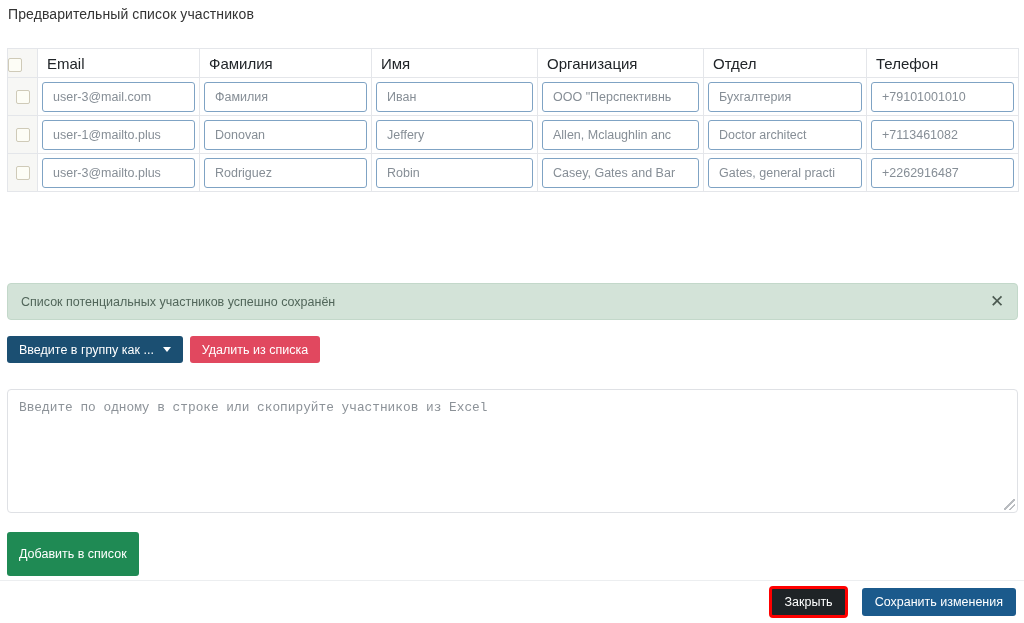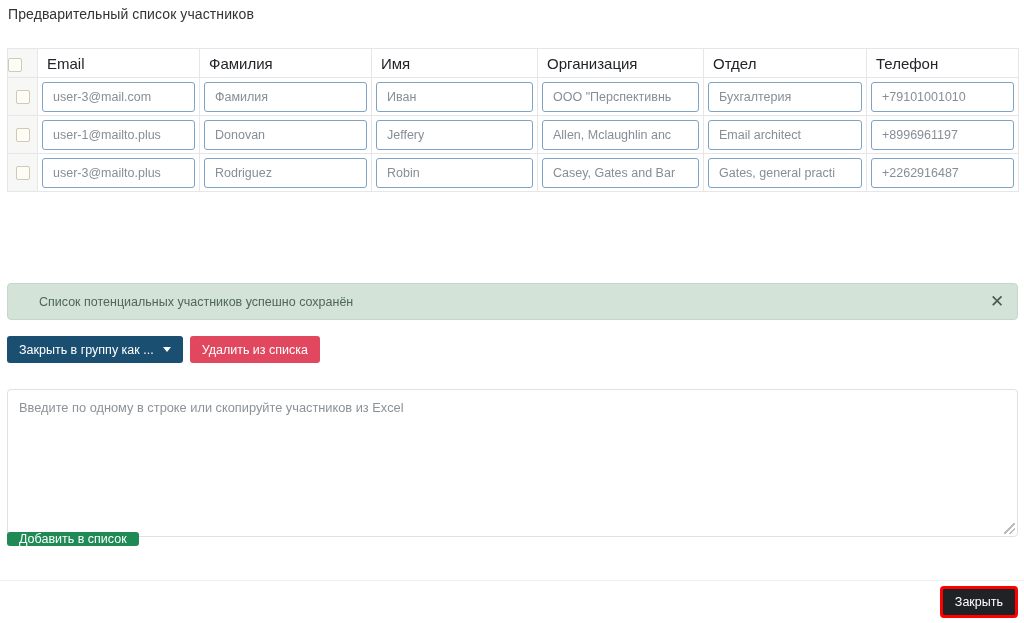--- a/index.html
+++ b/index.html
@@ -94,21 +94,20 @@
   
   .alert {
     position: absolute;
     left: 7px; top: 283px;
     width: 1011px; height: 37px;
     background: #d3e3d8;
     border: 1px solid #c3d8ca;
     border-radius: 4px;
     display: flex;
     align-items: center;
-    padding-left: 18px;
   }
   .alert-text {
     font-size: 12.5px;
     color: #51665a;
     padding-left: 13px;
     flex: 1;
   }
   .alert-close {
     width: 40px; height: 100%;
     display: flex; align-items: center; justify-content: center;
@@ -154,24 +153,25 @@
     background: #e1485f;
     color: #ffffff;
     height: 27px;
     padding: 0 11px;
   }
 
   
   .ta-wrap {
     position: absolute;
     left: 7px; top: 389px;
-    width: 1011px; height: 148px;
+    width: 1011px; height: 124px;
     border: 1px solid #dfe1e5;
     border-radius: 4px;
     background: #ffffff;
+    font-family: Liberation Mono, monospace;
   }
   .ta-placeholder {
     position: absolute;
     left: 11px; top: 10px;
     font-size: 12.8px;
     color: #8c9298;
   }
   .resize-grip {
     position: absolute;
     right: 2px; bottom: 2px;
@@ -179,21 +179,21 @@
     background:
       linear-gradient(135deg, transparent 0 45%, #b9bcc0 45% 55%, transparent 55% 100%),
       linear-gradient(135deg, transparent 0 70%, #b9bcc0 70% 80%, transparent 80% 100%);
   }
 
   .btn-success {
     position: absolute;
     left: 7px; top: 532px;
     background: #1f8a54;
     color: #ffffff;
-    height: 14px;
+    height: 44px;
     padding: 0 11px;
   }
 
   
   .footer-div {
     position: absolute;
     left: 0; top: 580px;
     width: 1024px; height: 1px;
     background: #eceef0;
   }
@@ -293,24 +293,24 @@
           <td>
               <span class="cellinput">Donovan</span>
             </td>
           <td>
               <span class="cellinput">Jeffery</span>
             </td>
           <td>
               <span class="cellinput">Allen, Mclaughlin anc</span>
             </td>
           <td>
-              <span class="cellinput">Email architect</span>
-            </td>
-          <td>
-              <span class="cellinput">+8996961197</span>
+              <span class="cellinput">Doctor architect</span>
+            </td>
+          <td>
+              <span class="cellinput">+7113461082</span>
             </td>
         </tr>
         <tr>
           <td class="chk-cell"><span class="chk"></span></td>
           <td>
               <span class="cellinput">user-3@mailto.plus</span>
             </td>
           <td>
               <span class="cellinput">Rodriguez</span>
             </td>
@@ -331,32 +331,33 @@
     </table>
   </div>
 
   <div class="alert">
     <div class="alert-text">Список потенциальных участников успешно сохранён</div>
     <div class="alert-close">✕</div>
   </div>
 
   <div class="row-actions">
     <div class="btn btn-group-dd">
-      <span>Закрыть в группу как ...</span>
+      <span>Введите в группу как ...</span>
       <span class="caret"></span>
     </div>
     <div class="btn btn-danger">Удалить из списка</div>
   </div>
 
   <div class="ta-wrap">
     <div class="ta-placeholder">Введите по одному в строке или скопируйте участников из Excel</div>
     <div class="resize-grip"></div>
   </div>
 
   <div class="btn btn-success">Добавить в список</div>
 
   <div class="footer-div"></div>
 
   <div class="footer-btns">
     <div class="btn btn-close">Закрыть</div>
+    <div class="btn btn-primary">Сохранить изменения</div>
   </div>
 
 </div>
 
 </body></html>

